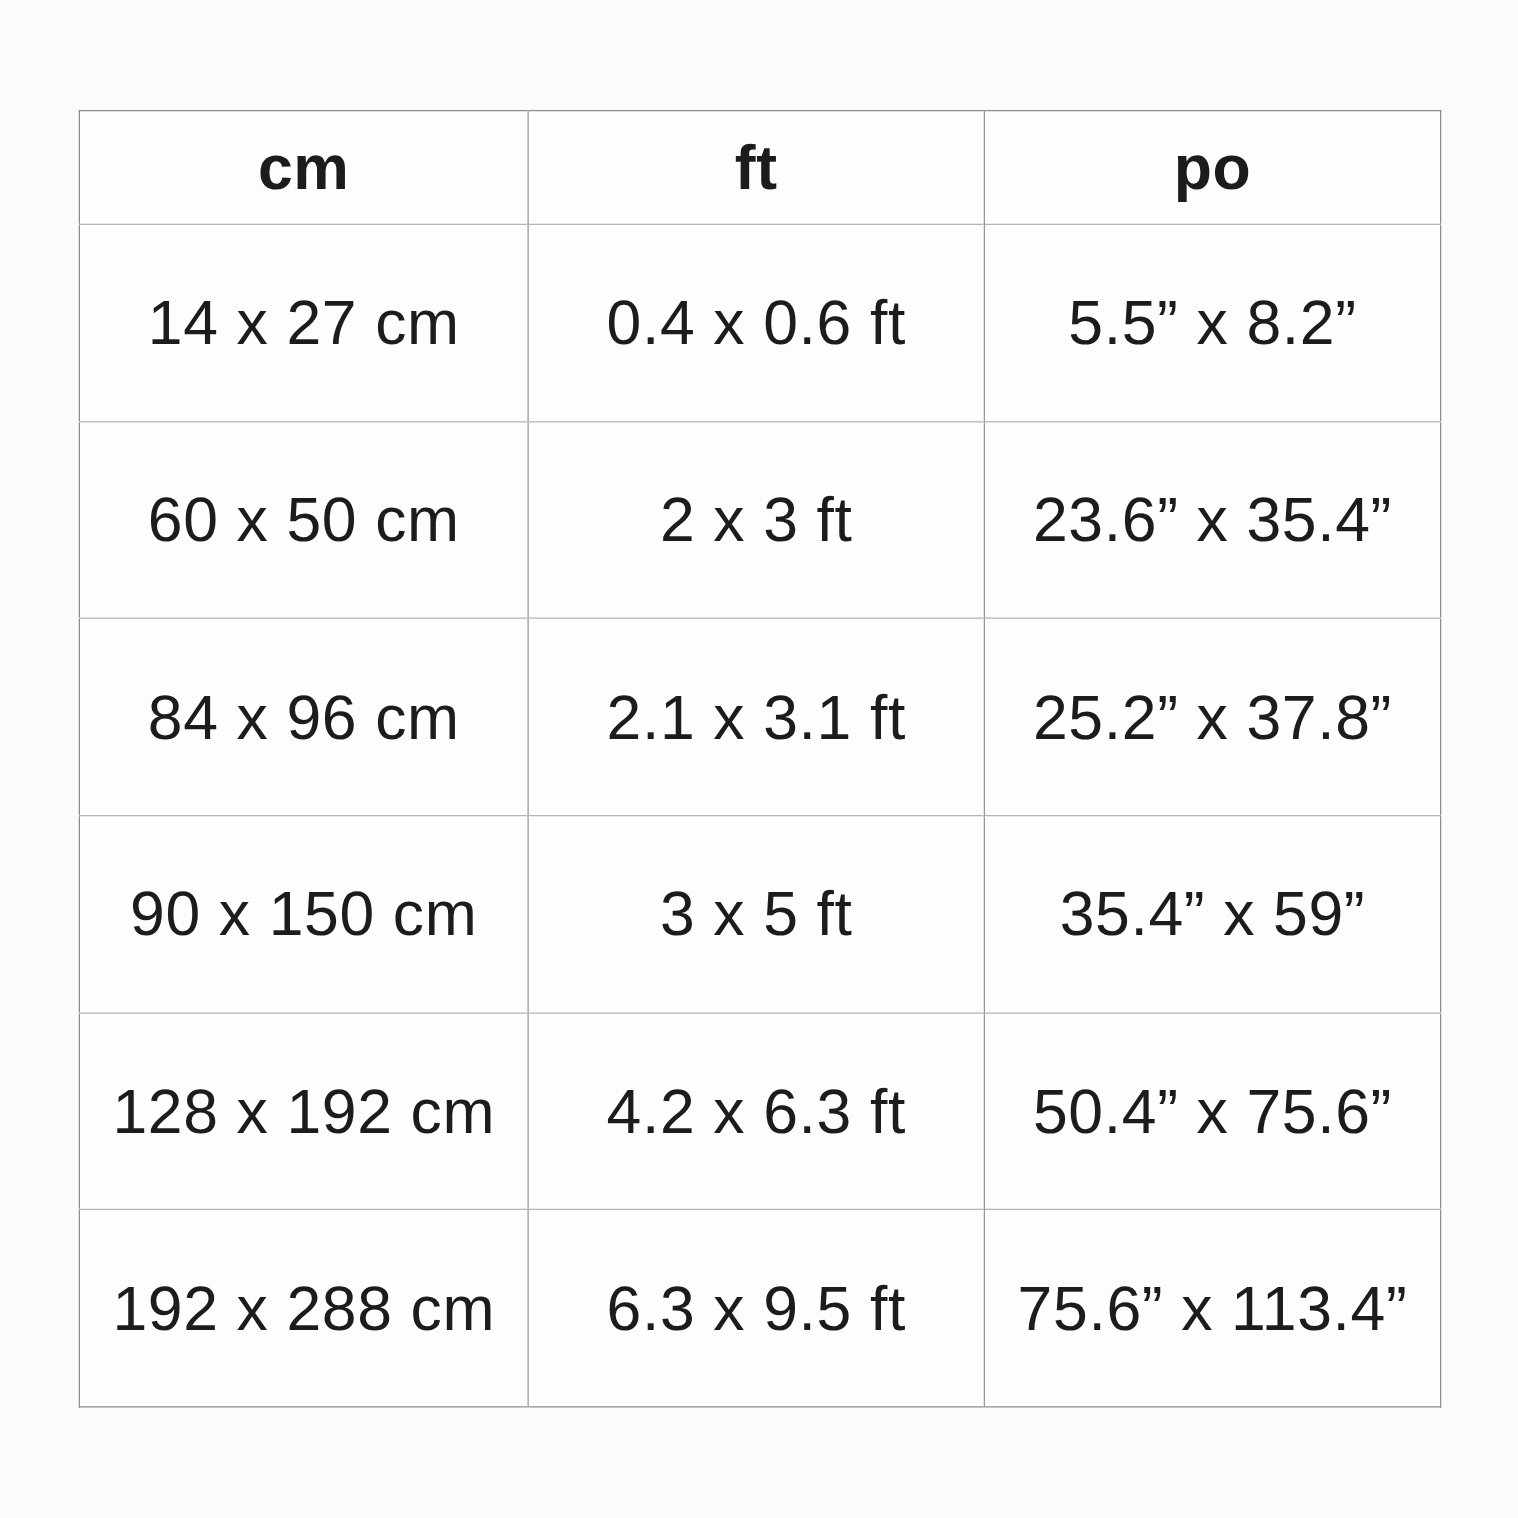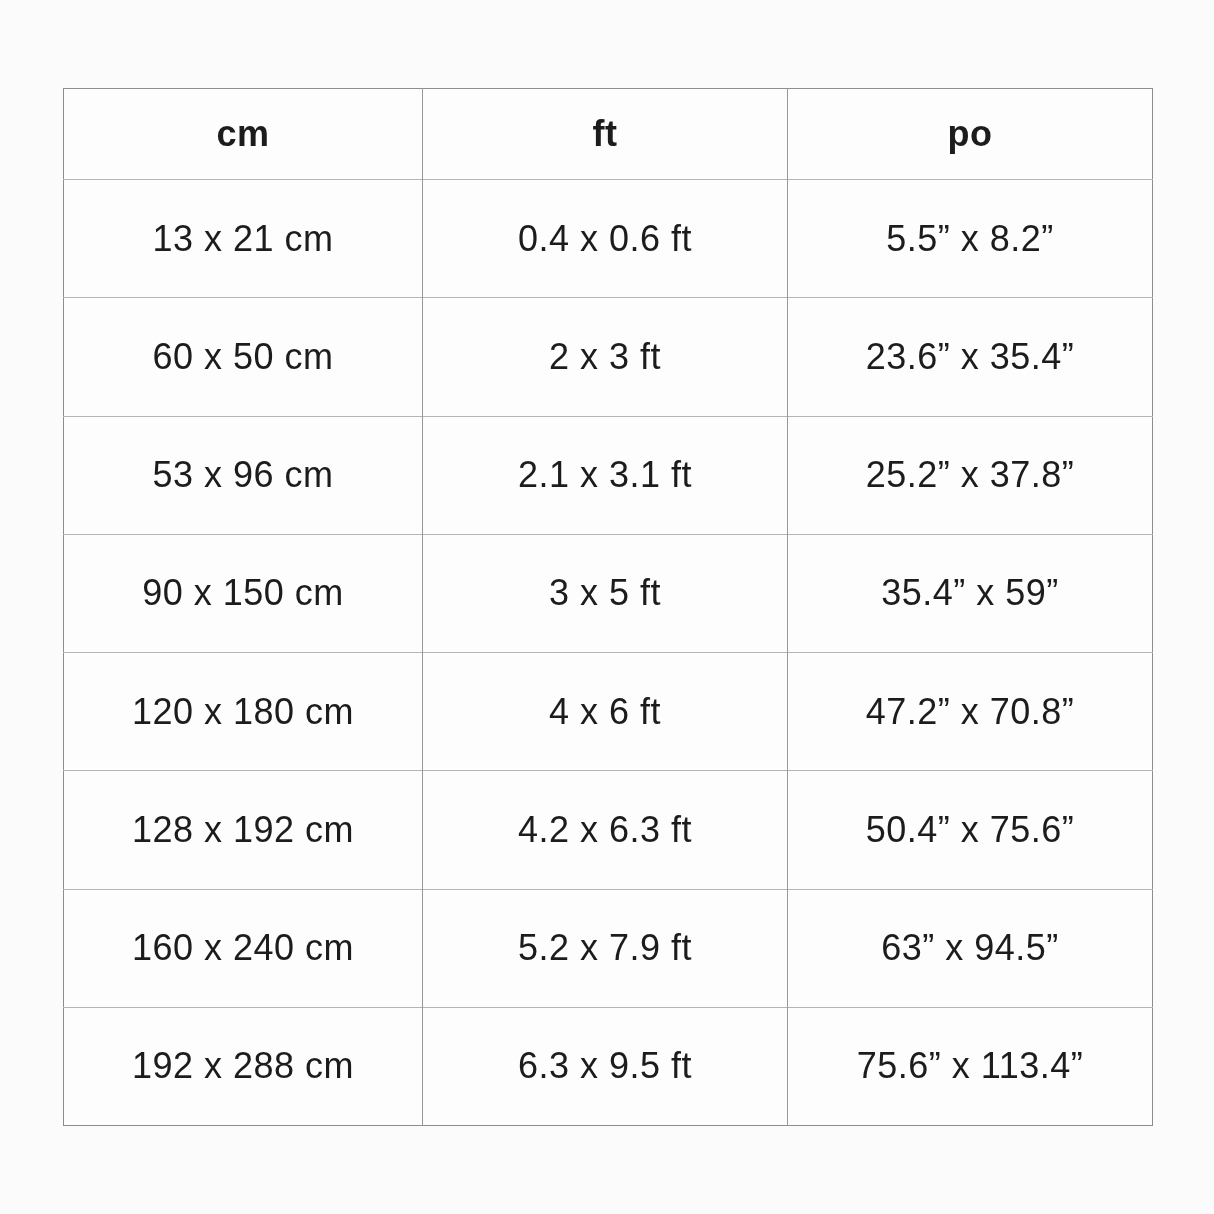--- a/index.html
+++ b/index.html
@@ -23,21 +23,21 @@
     height: 1038px;
     border-collapse: collapse;
     table-layout: fixed;
     background: #fdfdfd;
     border: 1px solid #8d8d8d;
   }
   .conv-table th,
   .conv-table td {
     text-align: center;
     vertical-align: middle;
-    font-size: 36px;
+    font-size: 50px;
     letter-spacing: 0.5px;
     padding: 0;
   }
   .conv-table th {
     font-weight: bold;
     height: 90px;
   }
   .conv-table td {
     font-weight: normal;
   }
@@ -63,53 +63,43 @@
   </colgroup>
   <thead>
     <tr>
       <th>cm</th>
       <th>ft</th>
       <th>po</th>
     </tr>
   </thead>
   <tbody>
       <tr>
-        <td>13 x 21 cm</td>
+        <td>14 x 27 cm</td>
         <td>0.4 x 0.6 ft</td>
         <td>5.5” x 8.2”</td>
       </tr>
       <tr>
         <td>60 x 50 cm</td>
         <td>2 x 3 ft</td>
         <td>23.6” x 35.4”</td>
       </tr>
       <tr>
-        <td>53 x 96 cm</td>
+        <td>84 x 96 cm</td>
         <td>2.1 x 3.1 ft</td>
         <td>25.2” x 37.8”</td>
       </tr>
       <tr>
         <td>90 x 150 cm</td>
         <td>3 x 5 ft</td>
         <td>35.4” x 59”</td>
       </tr>
       <tr>
-        <td>120 x 180 cm</td>
-        <td>4 x 6 ft</td>
-        <td>47.2” x 70.8”</td>
-      </tr>
-      <tr>
         <td>128 x 192 cm</td>
         <td>4.2 x 6.3 ft</td>
         <td>50.4” x 75.6”</td>
-      </tr>
-      <tr>
-        <td>160 x 240 cm</td>
-        <td>5.2 x 7.9 ft</td>
-        <td>63” x 94.5”</td>
       </tr>
       <tr>
         <td>192 x 288 cm</td>
         <td>6.3 x 9.5 ft</td>
         <td>75.6” x 113.4”</td>
       </tr>
     </tbody>
 </table>
 
 </body></html>

